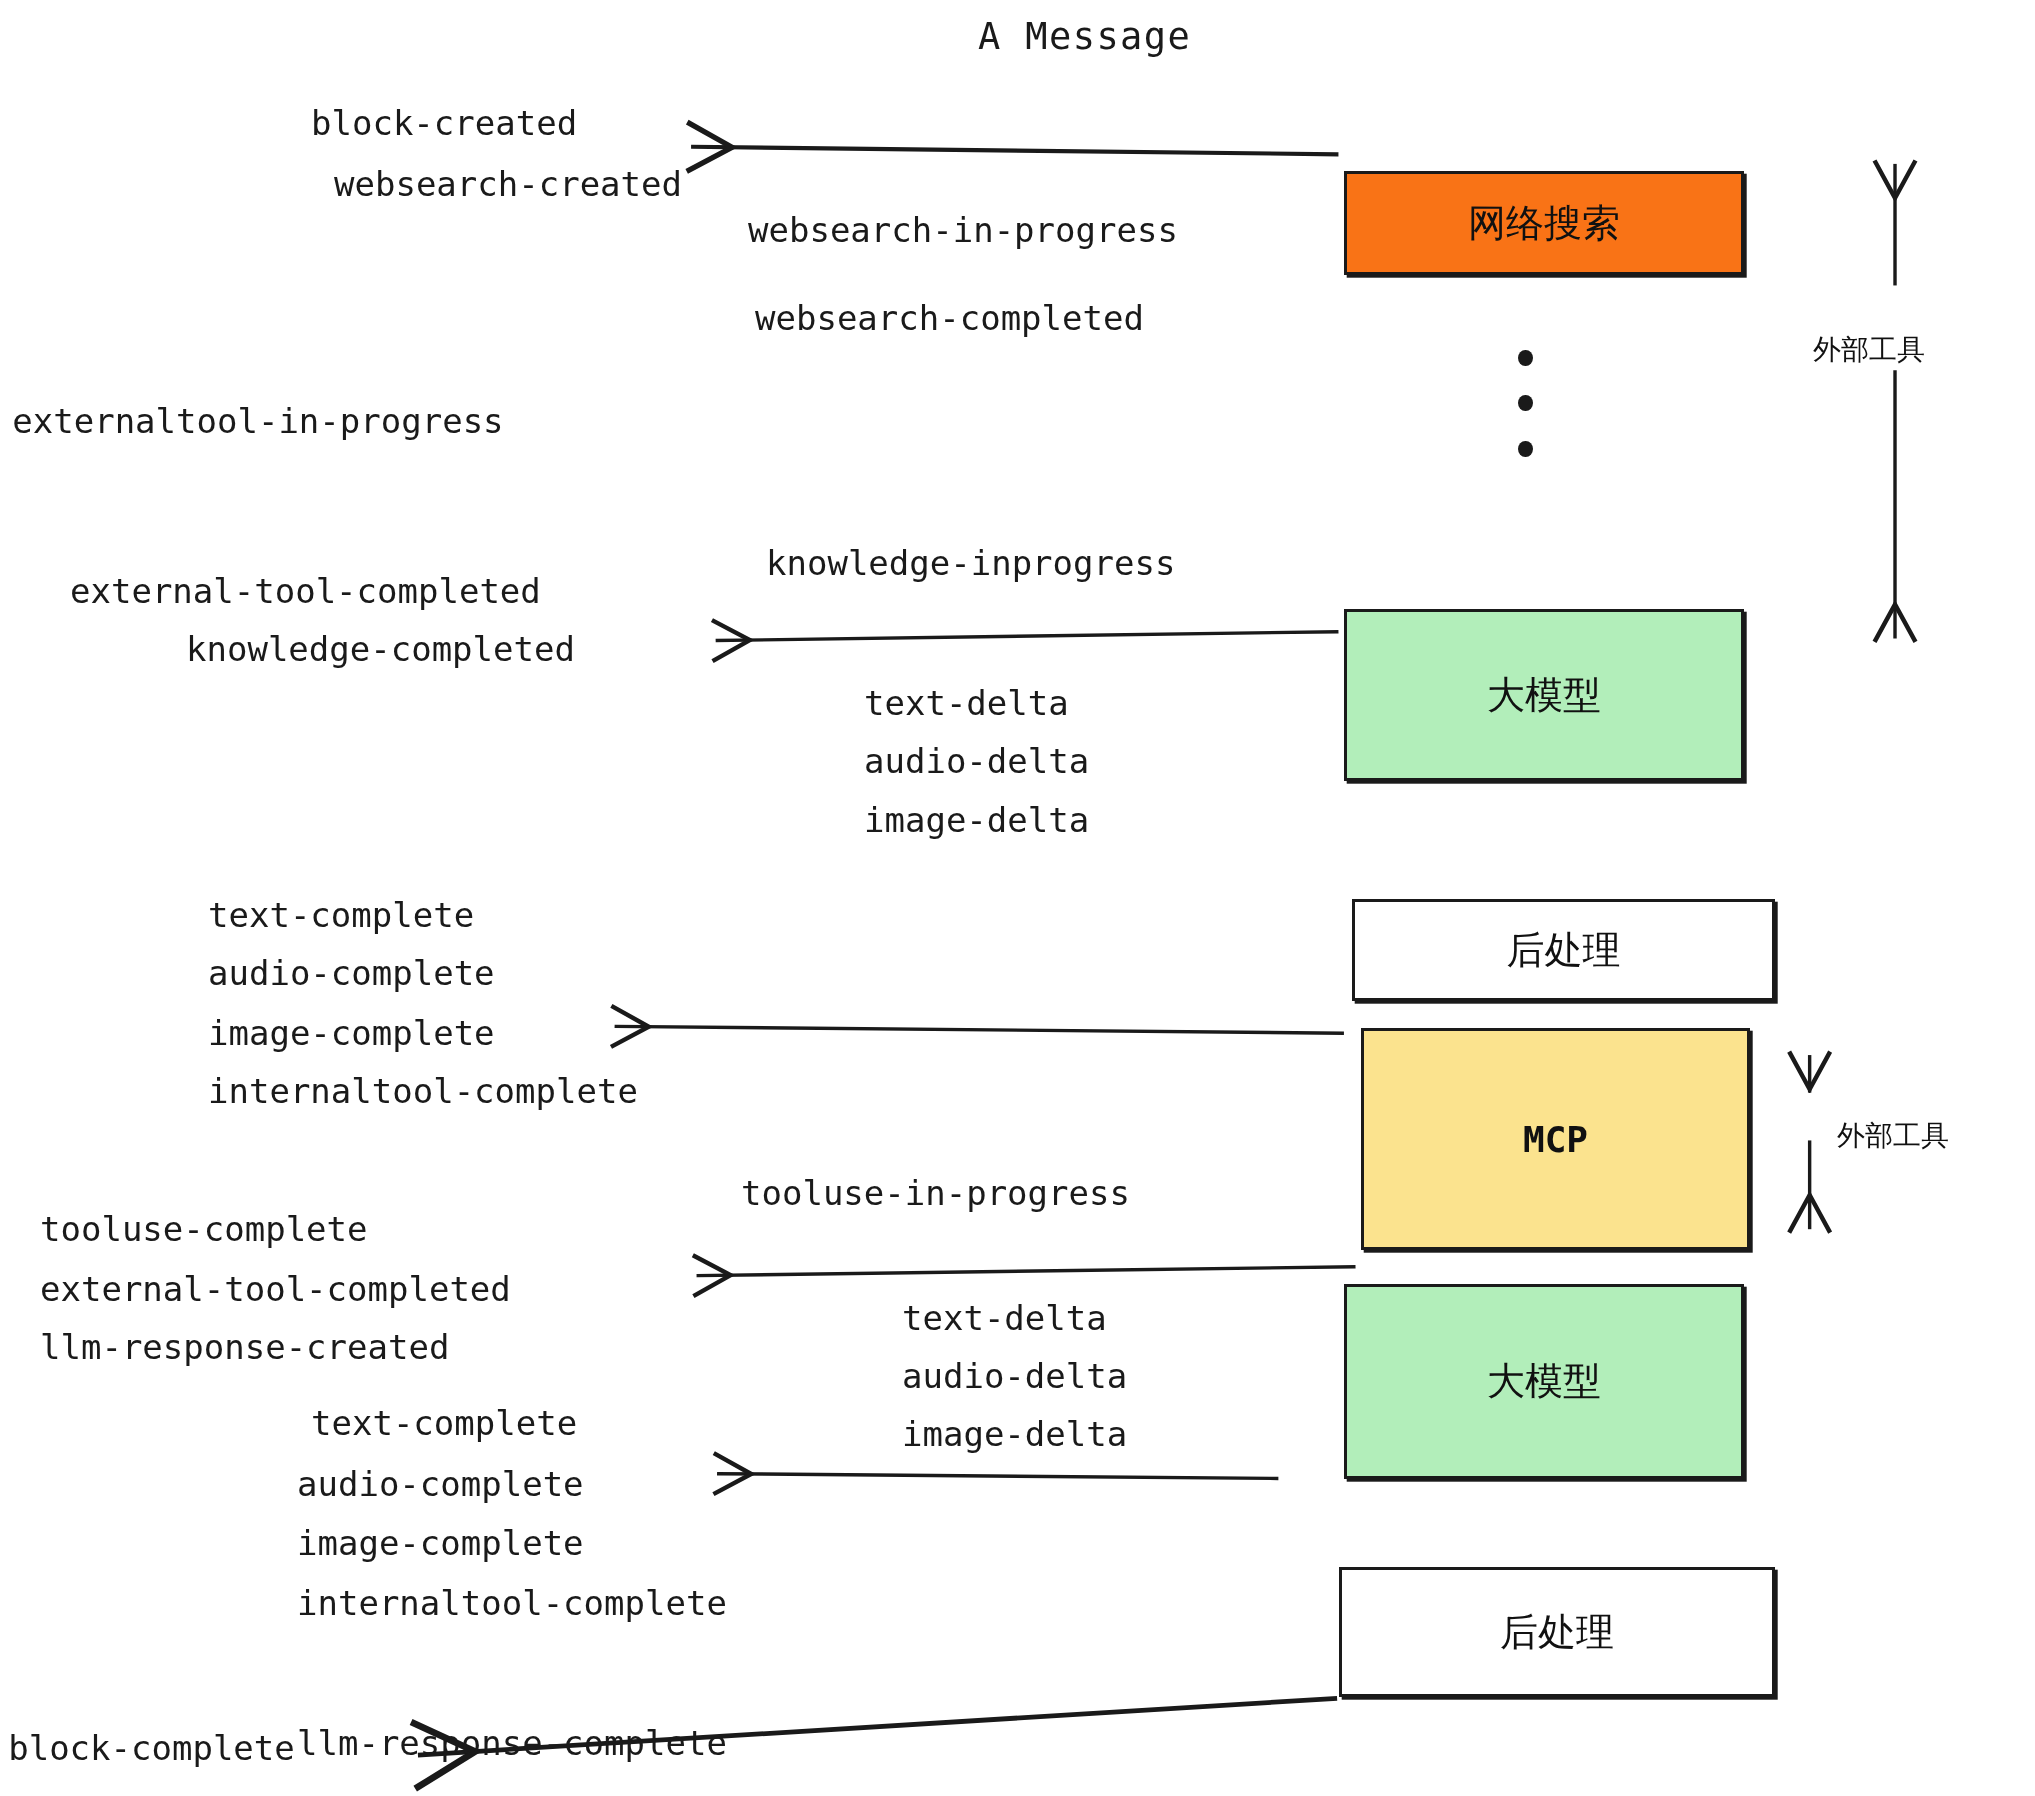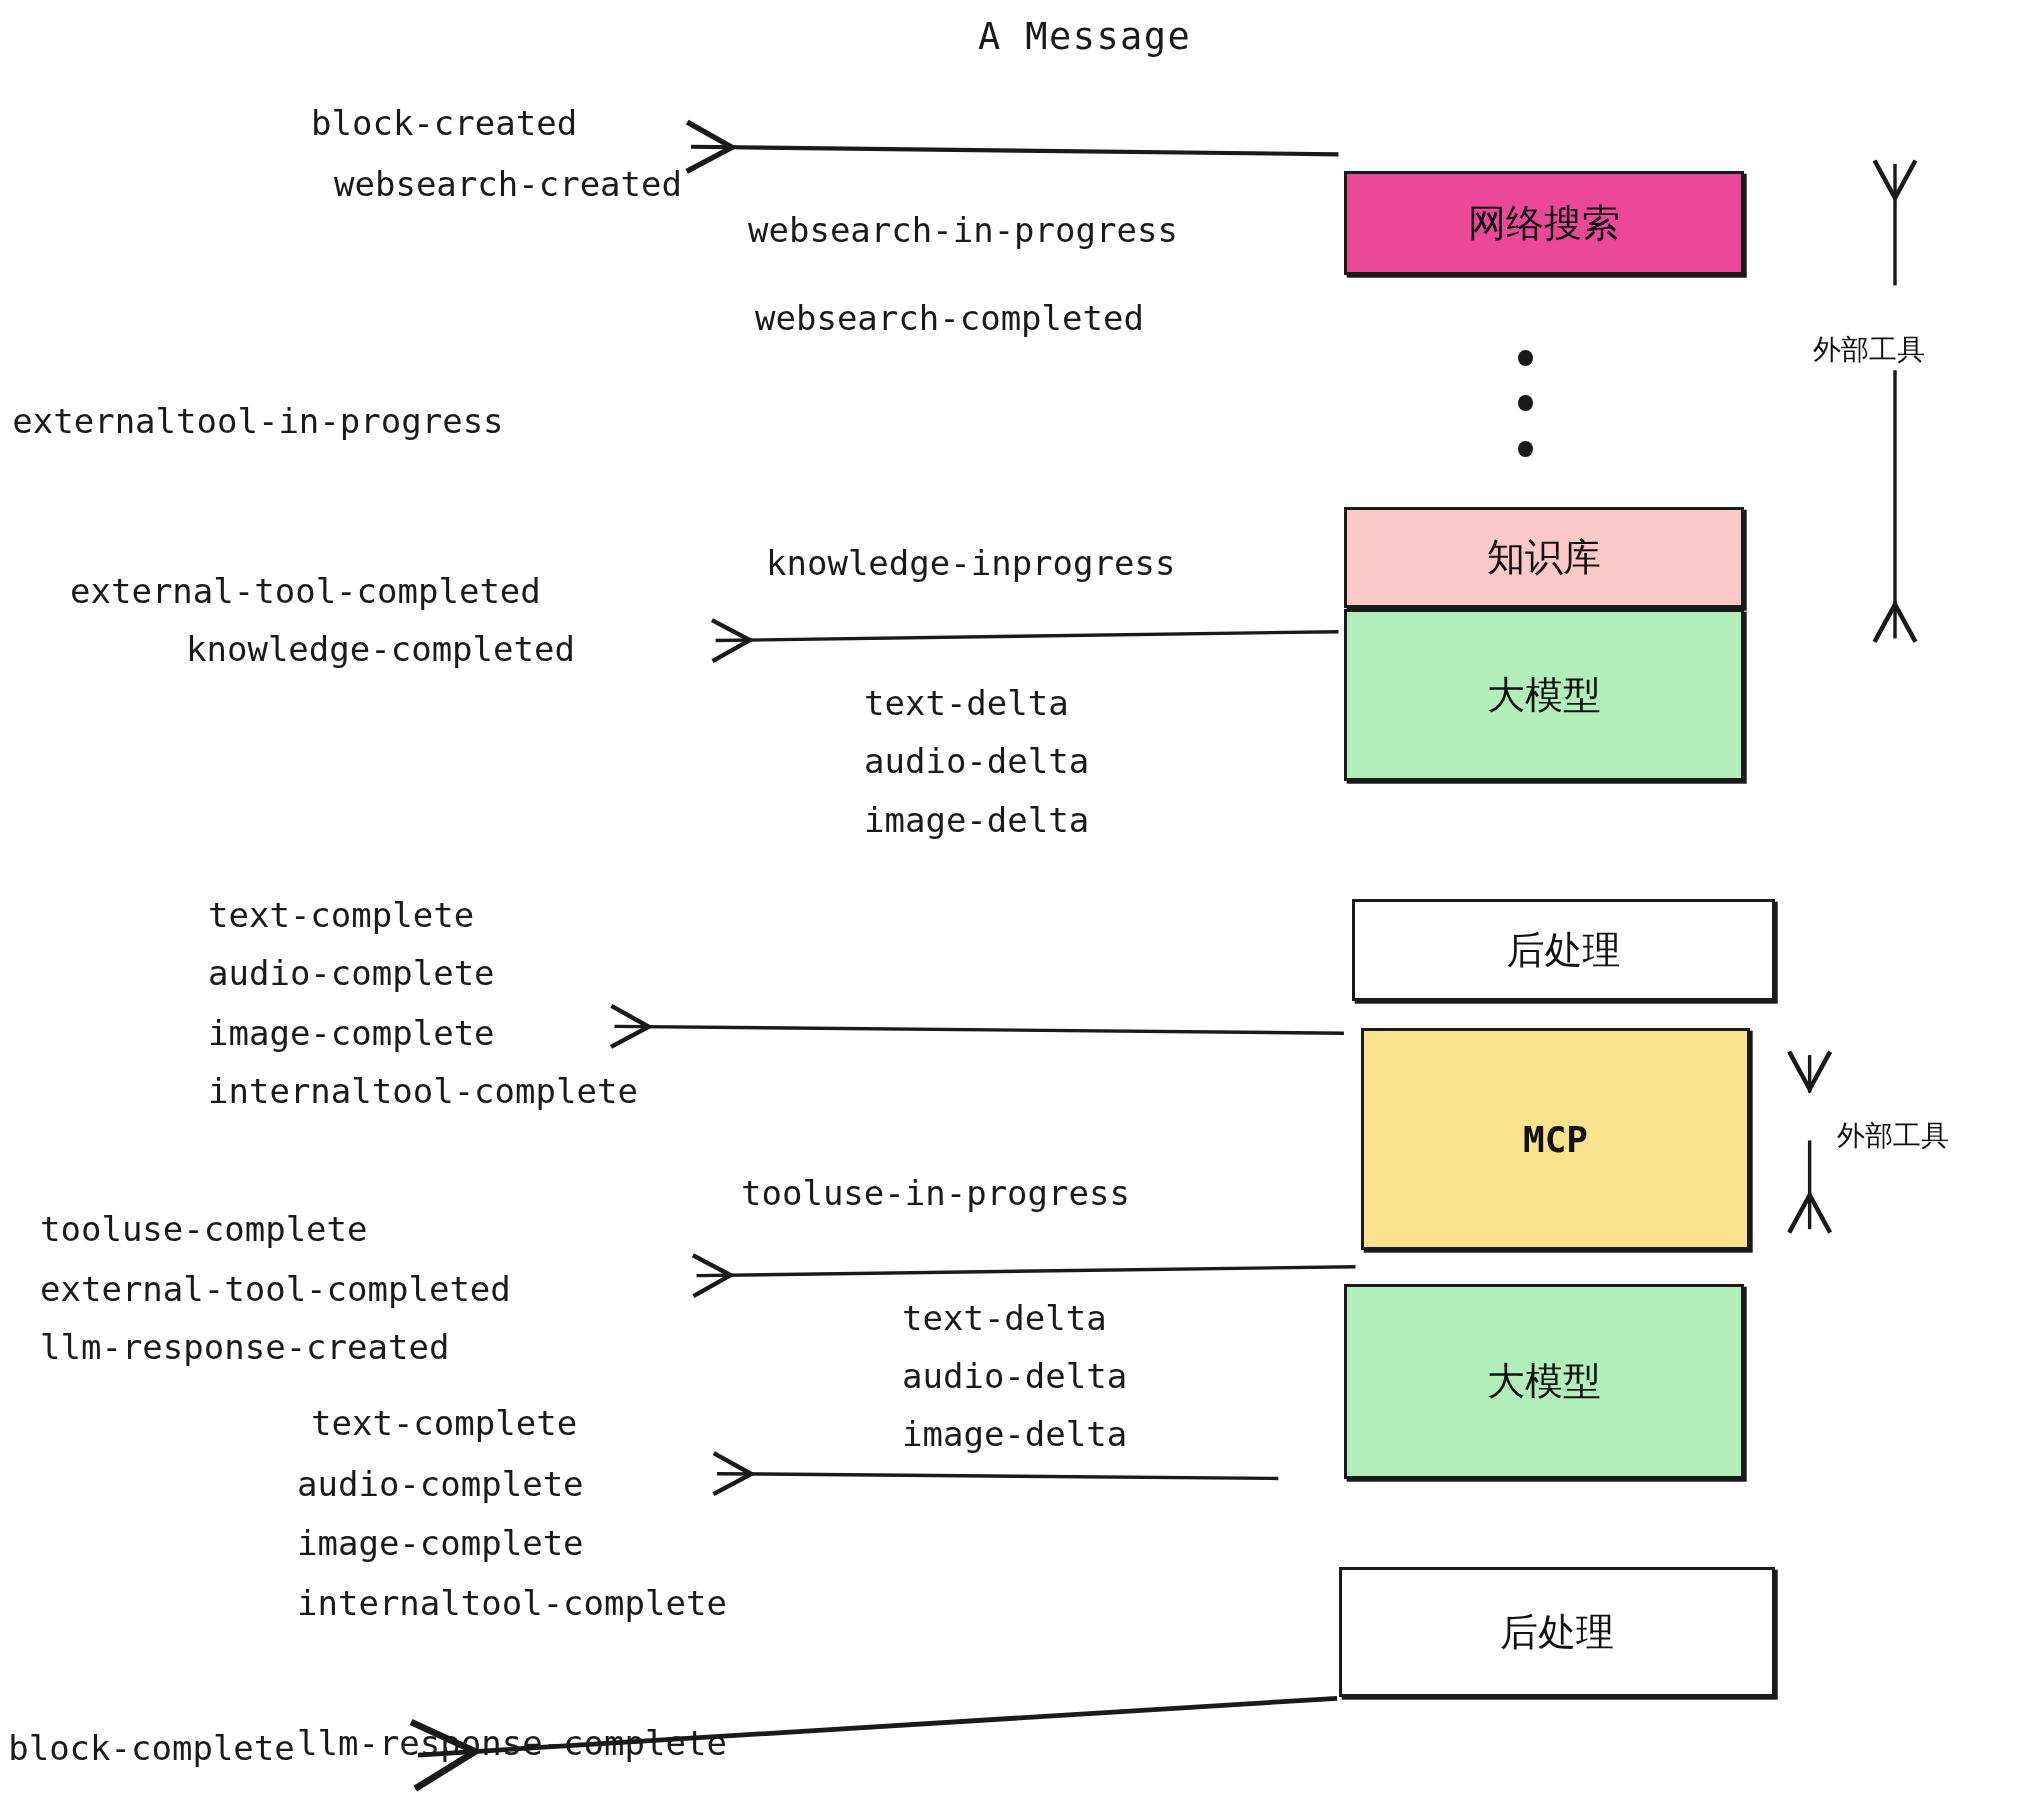--- a/index.html
+++ b/index.html
@@ -101,27 +101,24 @@
 
     <line x1="1958" y1="2487" x2="612" y2="2570" stroke="#1a1a1a" stroke-width="7" marker-end="url(#ahs)"></line>
 
     <line x1="2775" y1="418" x2="2775" y2="240" stroke="#1a1a1a" stroke-width="5" marker-end="url(#ah)"></line>
     <line x1="2775" y1="542" x2="2775" y2="935" stroke="#1a1a1a" stroke-width="5" marker-end="url(#ah)"></line>
 
     <line x1="2650" y1="1600" x2="2650" y2="1545" stroke="#1a1a1a" stroke-width="5" marker-end="url(#ah)"></line>
     <line x1="2650" y1="1670" x2="2650" y2="1800" stroke="#1a1a1a" stroke-width="5" marker-end="url(#ah)"></line>
   </svg>
 
-  <div class="box" style="left:1344px; top:171px; width:400px; height:104px; background:#ec4899;">
+  <div class="box" style="left:1344px; top:171px; width:400px; height:104px; background:#f97316;">
     <span>网络搜索</span>
   </div>
 
-  <div class="box" style="left:1344px; top:507px; width:400px; height:101px; background:#fbc8c8;">
-    <span>知识库</span>
-  </div>
 
   <div class="box" style="left:1344px; top:609px; width:400px; height:172px; background:#b2eeba;">
     <span>大模型</span>
   </div>
 
   <div class="box" style="left:1352px; top:899px; width:423px; height:102px; background:#ffffff;">
     <span>后处理</span>
   </div>
 
   <div class="box mono" style="left:1361px; top:1028px; width:389px; height:222px; background:#fbe38e;">

